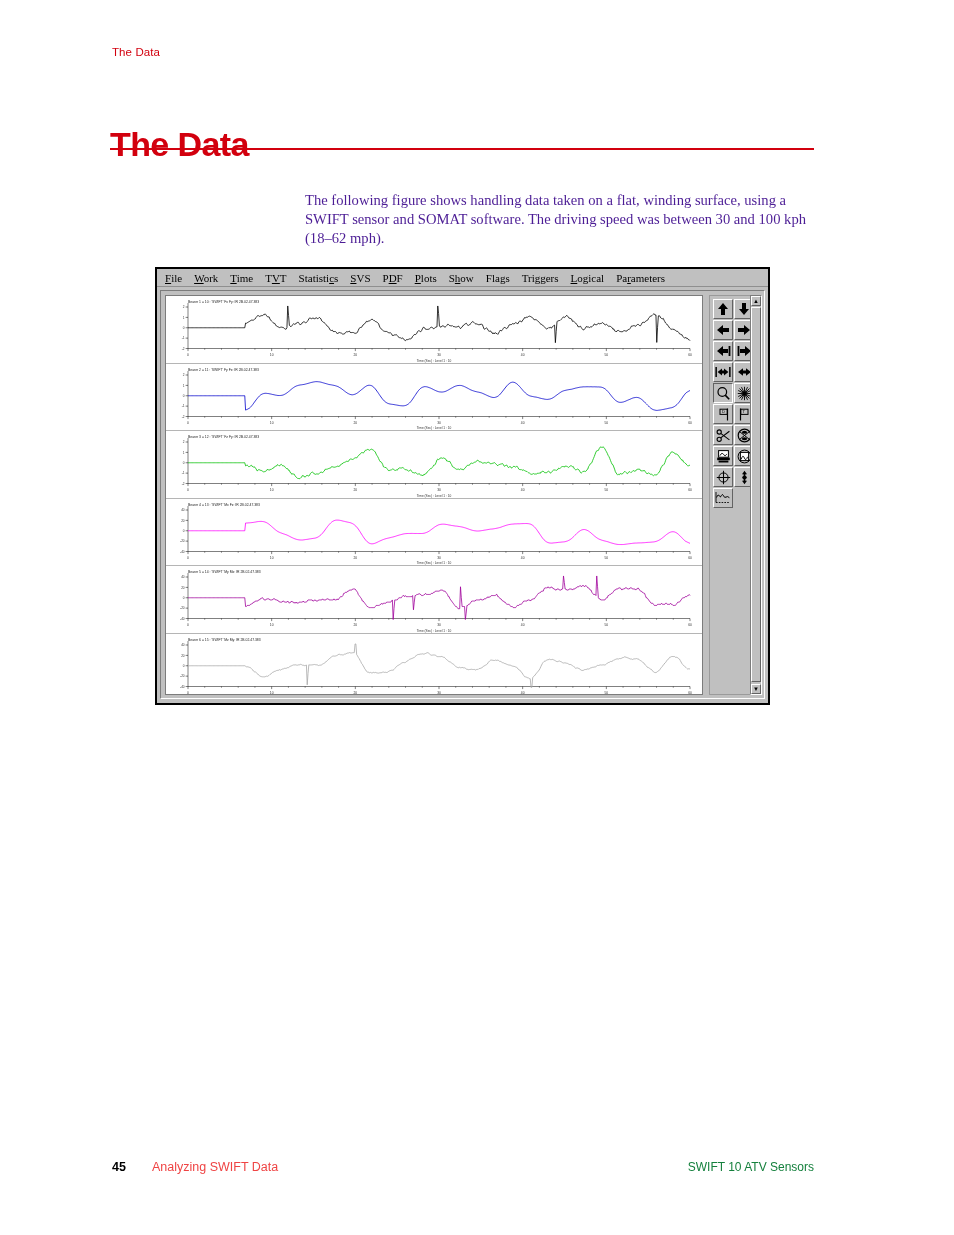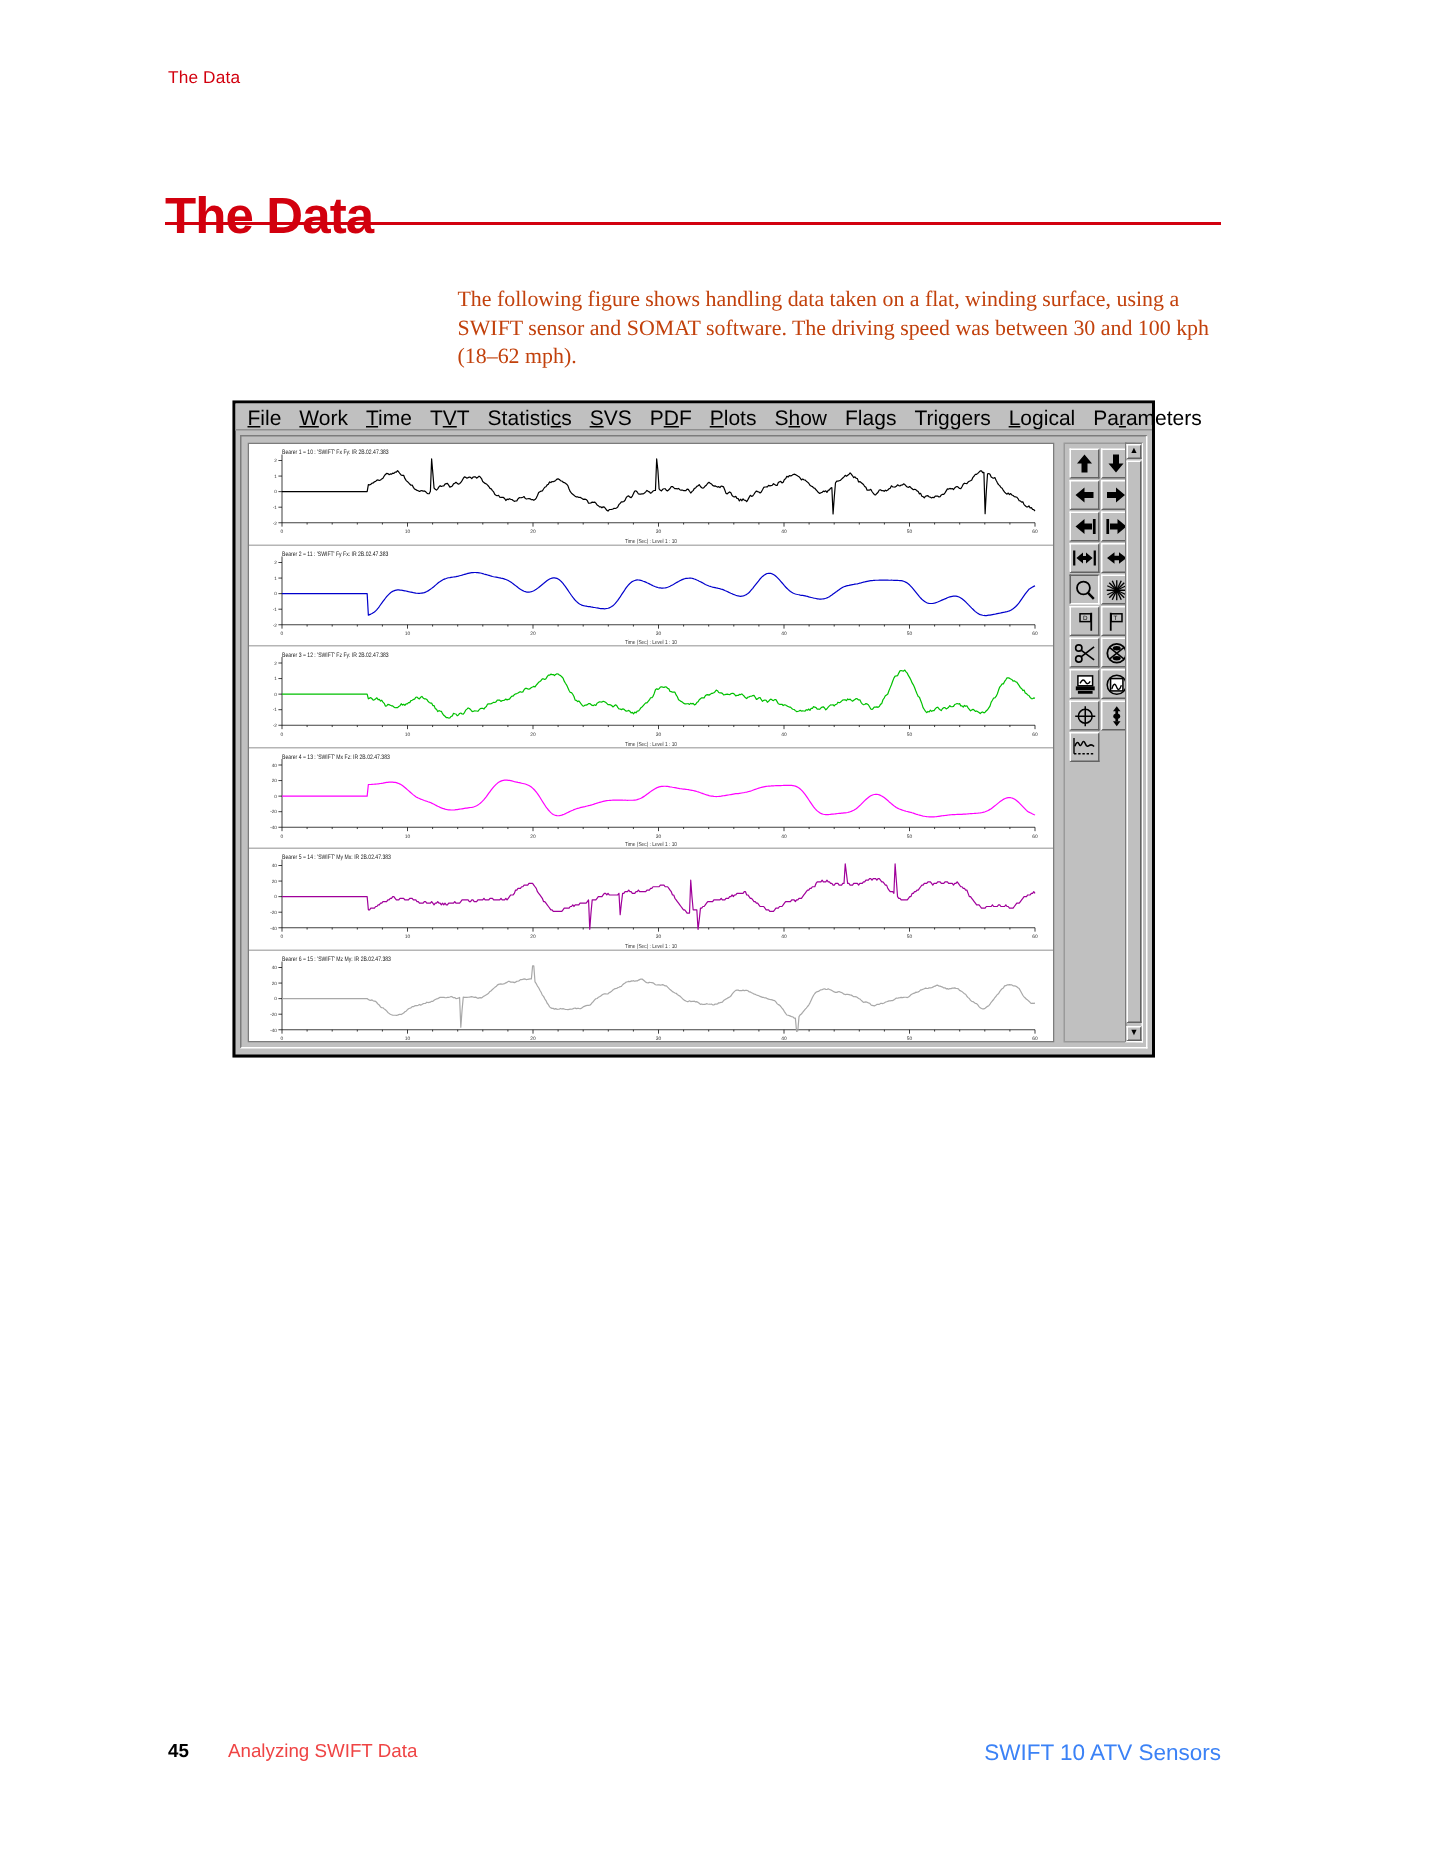--- a/index.html
+++ b/index.html
@@ -47,21 +47,21 @@
   }
 
   .body-para {
     position: absolute;
     left: 305px;
     top: 176px;
     width: 512px;
     font-family: "Liberation Serif", serif;
     font-size: 14.6px;
     line-height: 19.4px;
-    color: #c2410c;
+    color: #4c1d95;
     text-align: left;
   }
 
   
   .footer-pageno {
     position: absolute;
     left: 112px;
     top: 1160px;
     font-family: "Liberation Sans", sans-serif;
     font-weight: bold;
@@ -74,22 +74,22 @@
     top: 1160px;
     font-family: Liberation Sans, sans-serif;
     font-size: 12.5px;
     color: #ef4444;
   }
   .footer-right {
     position: absolute;
     right: 140px;
     top: 1160px;
     font-family: "Liberation Sans", sans-serif;
-    font-size: 15px;
-    color: #3b82f6;
+    font-size: 12px;
+    color: #15803d;
     white-space: nowrap;
   }
 
   
   .app-window {
     position: absolute;
     left: 155px;
     top: 267px;
     width: 615px;
     height: 438px;
@@ -104,22 +104,22 @@
     width: 100%;
     height: 18px;
     background: #c0c0c0;
     border-bottom: 1px solid #8f8f8f;
     box-sizing: border-box;
     display: flex;
     align-items: center;
     padding-left: 8px;
   }
   .menu-item {
-    font-family: Liberation Sans, sans-serif;
-    font-size: 14px;
+    font-family: Liberation Serif, serif;
+    font-size: 11px;
     color: #000;
     margin-right: 12px;
     white-space: nowrap;
     line-height: 10px;
     cursor: default;
   }
   .menu-item .mn { text-decoration: underline; }
 
   .work-area {
     position: absolute;

